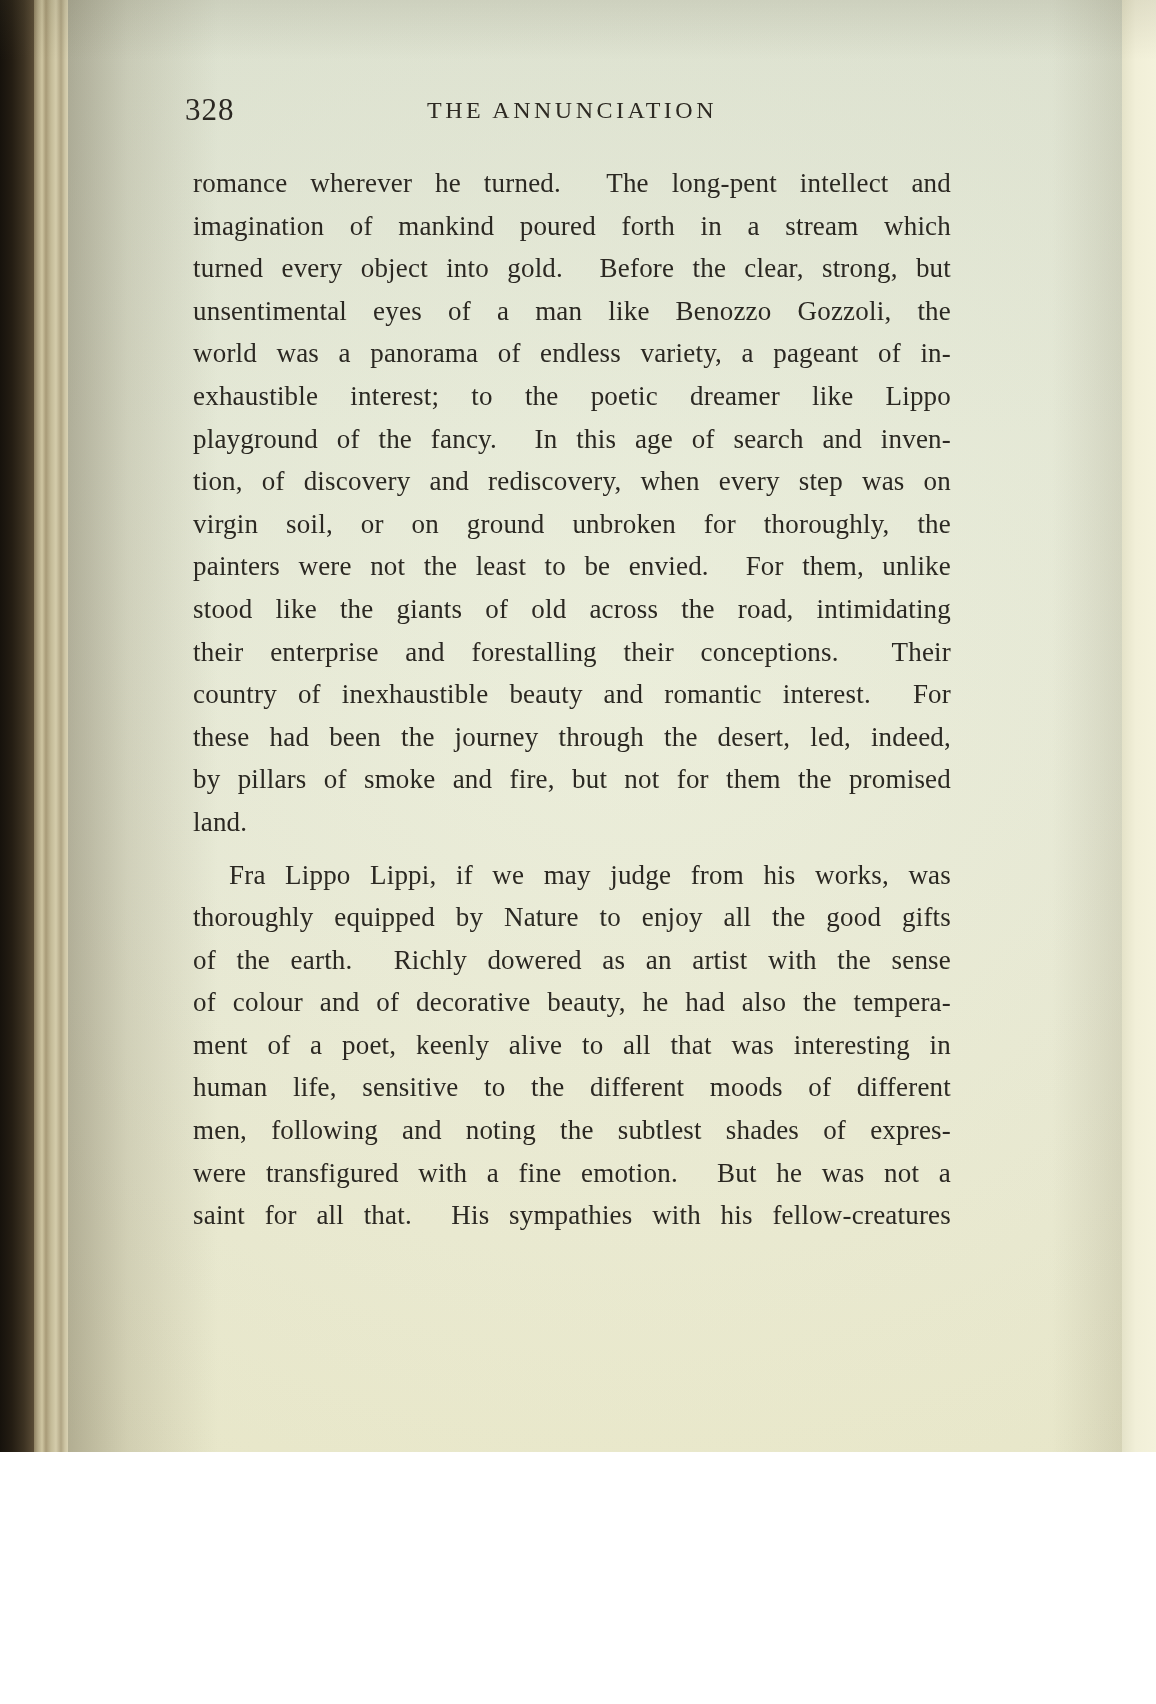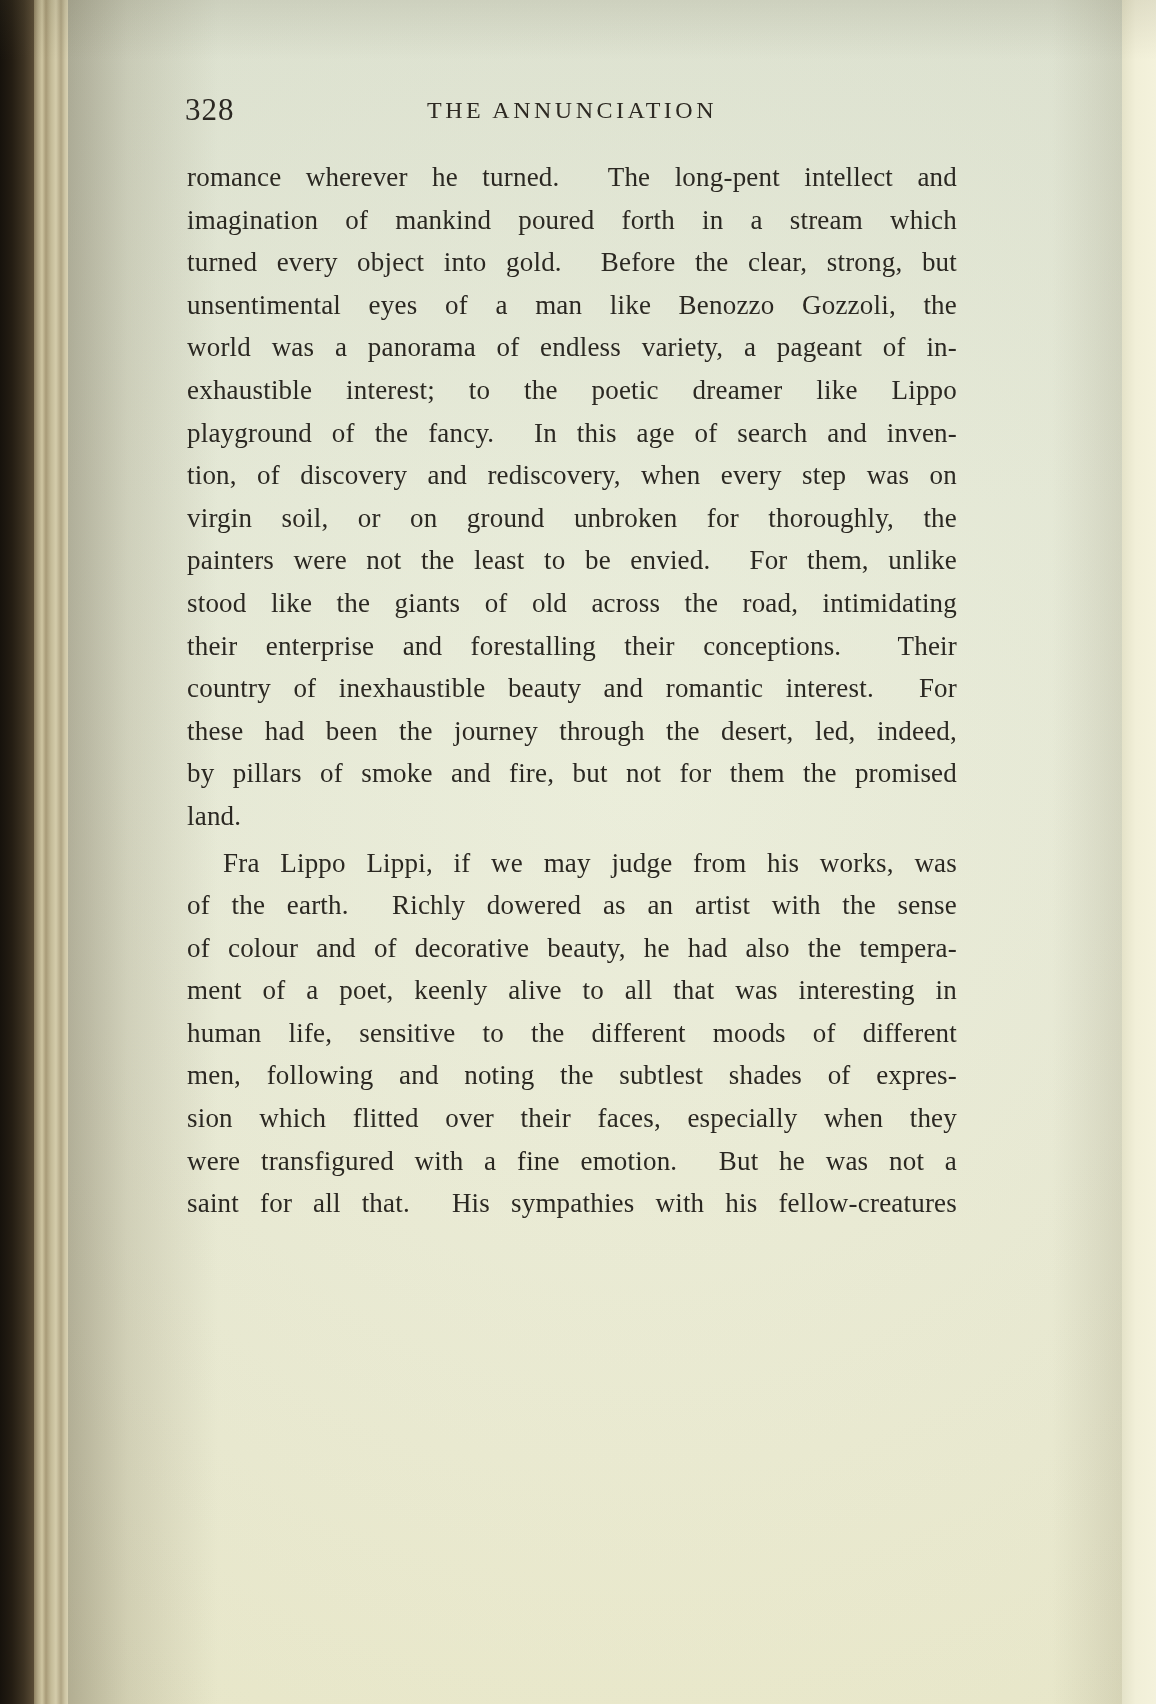--- a/index.html
+++ b/index.html
@@ -7,21 +7,21 @@
     padding: 0;
     width: 1156px;
     height: 1704px;
     overflow: hidden;
     font-family: "Liberation Serif", serif;
   }
 
   .book-page {
     position: relative;
     width: 1156px;
-    height: 1704px;
+    height: 1452px;
     background:
       radial-gradient(ellipse 120% 90% at 55% 45%, rgba(255,255,255,0.10), rgba(0,0,0,0.05) 95%),
       linear-gradient(180deg, #e2e7d4 0%, #e7ebd7 30%, #eaecd6 60%, #eeeed3 85%, #f0efd0 100%);
   }
 
   
   .book-left-edge {
     position: absolute;
     left: 0; top: 0; bottom: 0;
     width: 34px;
@@ -104,21 +104,21 @@
     position: absolute;
     left: 183px;
     top: 152px;
     width: 778px;
     color: #2b2822;
     font-size: 27px;
     line-height: 42.6px;
     letter-spacing: 0.2px;
   }
 
-  .paragraph { margin: 4px; }
+  .paragraph { margin: 10px; }
 
   .line {
     white-space: pre-wrap;
     text-align: justify;
     text-align-last: justify;
   }
 
   .line.indent { text-indent: 36px; }
 
   .line.no-justify { text-align-last: left; }
@@ -153,23 +153,23 @@
         <div class="line">painters were not the least to be envied.  For them, unlike</div>
         <div class="line">stood like the giants of old across the road, intimidating</div>
         <div class="line">their enterprise and forestalling their conceptions.  Their</div>
         <div class="line">country of inexhaustible beauty and romantic interest.  For</div>
         <div class="line">these had been the journey through the desert, led, indeed,</div>
         <div class="line">by pillars of smoke and fire, but not for them the promised</div>
         <div class="line no-justify">land.</div>
       </div>
       <div class="paragraph">
         <div class="line indent">Fra Lippo Lippi, if we may judge from his works, was</div>
+        <div class="line">thoroughly equipped by Nature to enjoy all the good gifts</div>
         <div class="line">of the earth.  Richly dowered as an artist with the sense</div>
         <div class="line">of colour and of decorative beauty, he had also the tempera-</div>
         <div class="line">ment of a poet, keenly alive to all that was interesting in</div>
         <div class="line">human life, sensitive to the different moods of different</div>
         <div class="line">men, following and noting the subtlest shades of expres-</div>
-        <div class="line">sion which flitted over their faces, especially when they</div>
         <div class="line">were transfigured with a fine emotion.  But he was not a</div>
         <div class="line">saint for all that.  His sympathies with his fellow-creatures</div>
       </div>
     </div>
 </div>
 
 </body></html>

